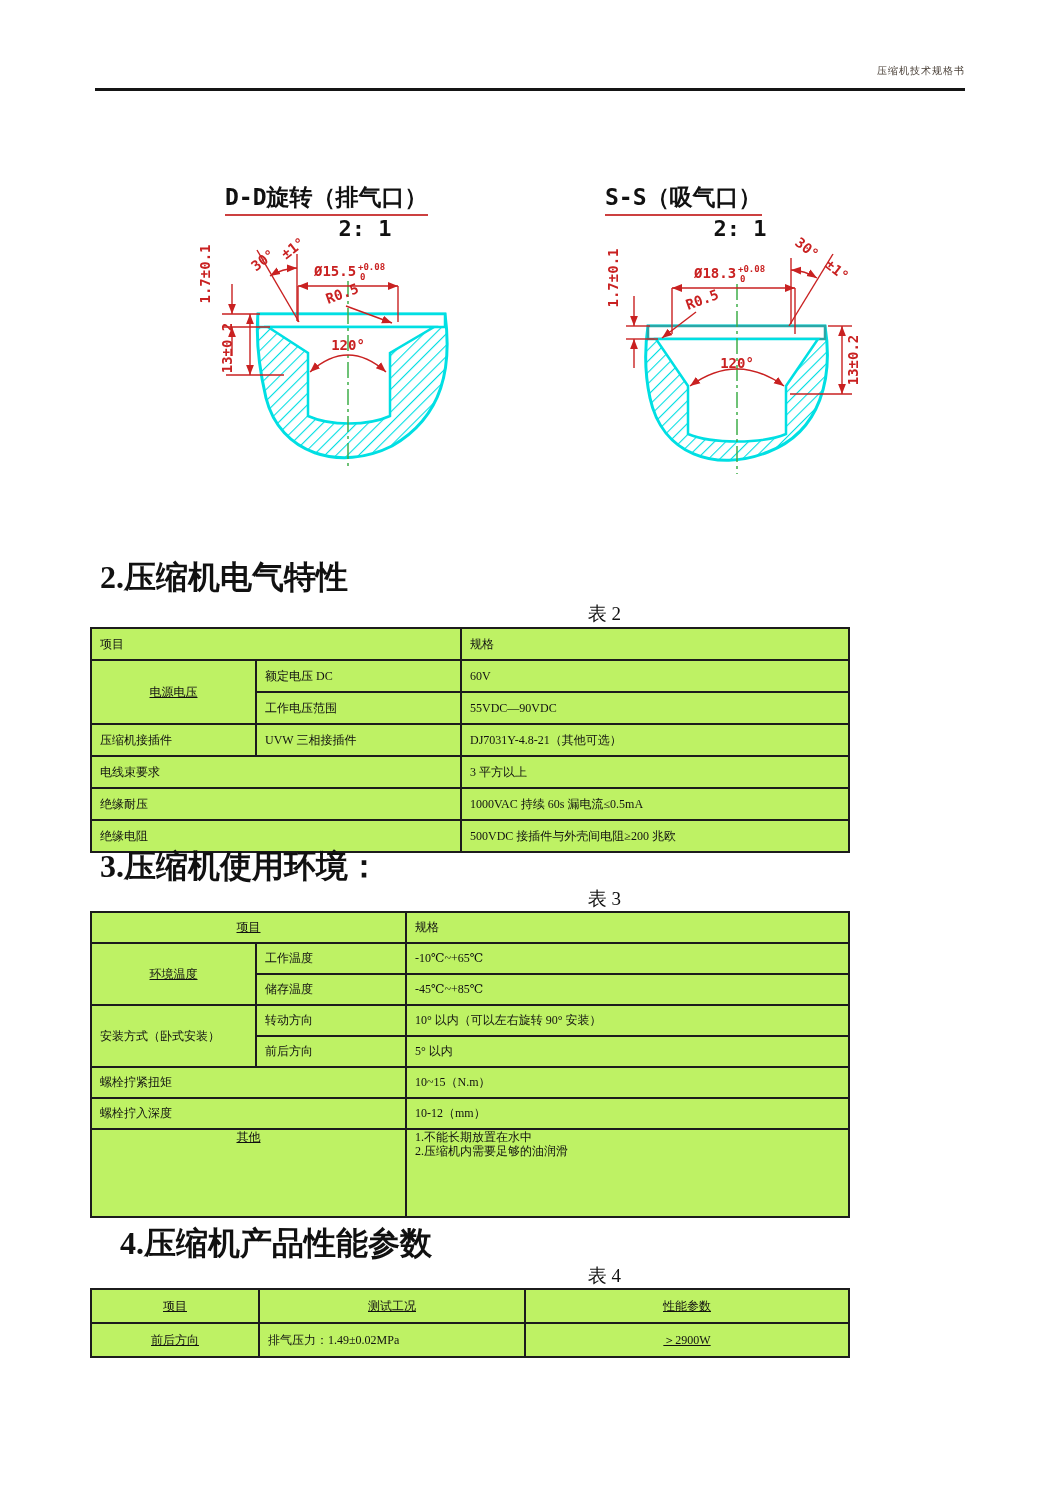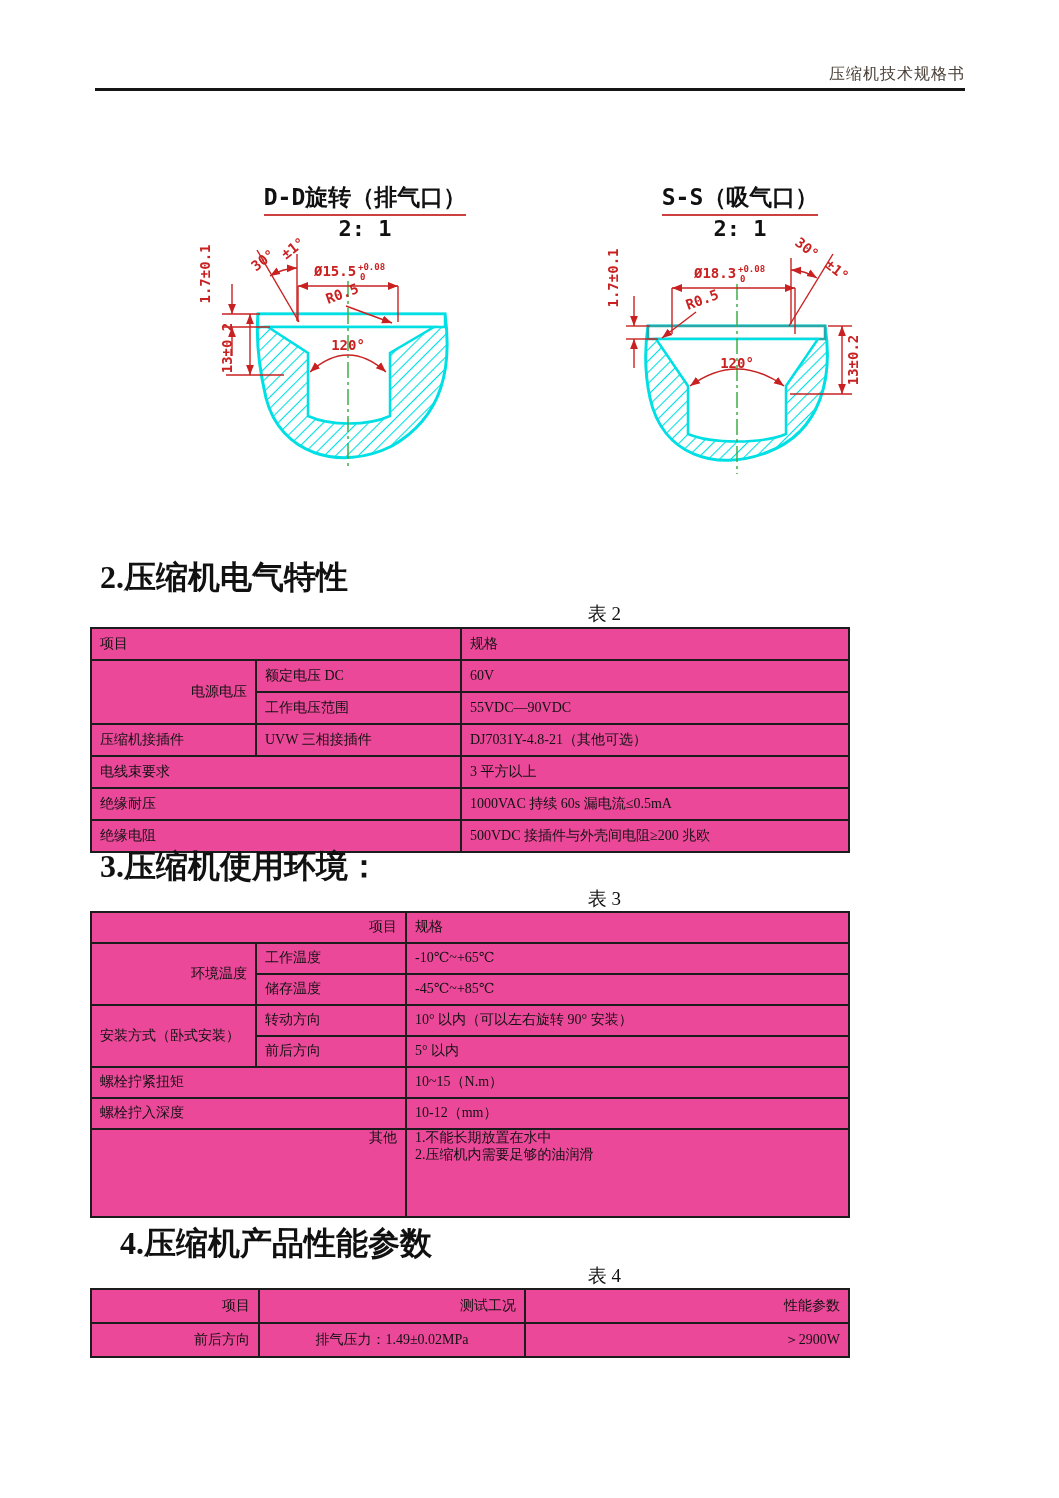--- a/index.html
+++ b/index.html
@@ -1,37 +1,37 @@
 <!DOCTYPE html>
 <html><head>
 <meta charset="utf-8">
 <style>
   html,body{margin:0;padding:0;background:#ffffff;}
   .page{position:relative;width:1059px;height:1498px;background:#fff;overflow:hidden;
         font-family:"Liberation Serif","DejaVu Serif",serif;color:#111;}
-  .hdr-title{position:absolute;top:64px;right:94px;font-size:16px;color:#4a4038;letter-spacing:1px;}
+  .hdr-title{position:absolute;top:64px;right:94px;font-size:10px;color:#4a4038;letter-spacing:1px;}
   .hdr-rule{position:absolute;left:95px;top:88px;width:870px;height:3px;background:#151515;}
 
-  .dwg-title{position:absolute;text-align:center;font-weight:bold;font-size:23px;
+  .dwg-title{position:absolute;font-weight:bold;font-size:23px;
              font-family:"DejaVu Sans Mono","Liberation Serif",monospace,serif;}
   .dwg-title .ul{display:inline-block;border-bottom:2px solid #cc4040;padding-bottom:1px;}
   .dwg-scale{position:absolute;text-align:center;font-weight:bold;font-size:22px;
              font-family:"DejaVu Sans Mono","Liberation Serif",monospace,serif;}
   .dwg-svg{position:absolute;}
 
   .heading{position:absolute;font-weight:bold;font-size:32px;}
   .caption{position:absolute;left:421px;width:200px;text-align:right;font-size:19px;}
 
   table.spec{position:absolute;border-collapse:collapse;table-layout:fixed;
-             font-size:14px;color:#111;background:#ec4899;}
+             font-size:12px;color:#111;background:#bef264;}
   table.spec td{border:2px solid #1c1c1c;padding:0 8px;line-height:1.18;overflow:hidden;}
   .t2 td{height:30px;}
   .t3 td{height:29px;}
-  .t4 td{height:32px;text-align:center;}
-  td.ctr{text-align:right;}
+  .t4 td{height:32px;}
+  td.ctr{text-align:center;text-decoration:underline;}
   td.top{vertical-align:top;padding-top:3px;}
   td.tall{height:86px;}
 </style>
 </head>
 <body>
 
 <div class="page">
 
   <div class="hdr-title">压缩机技术规格书</div>
   <div class="hdr-rule"></div>

